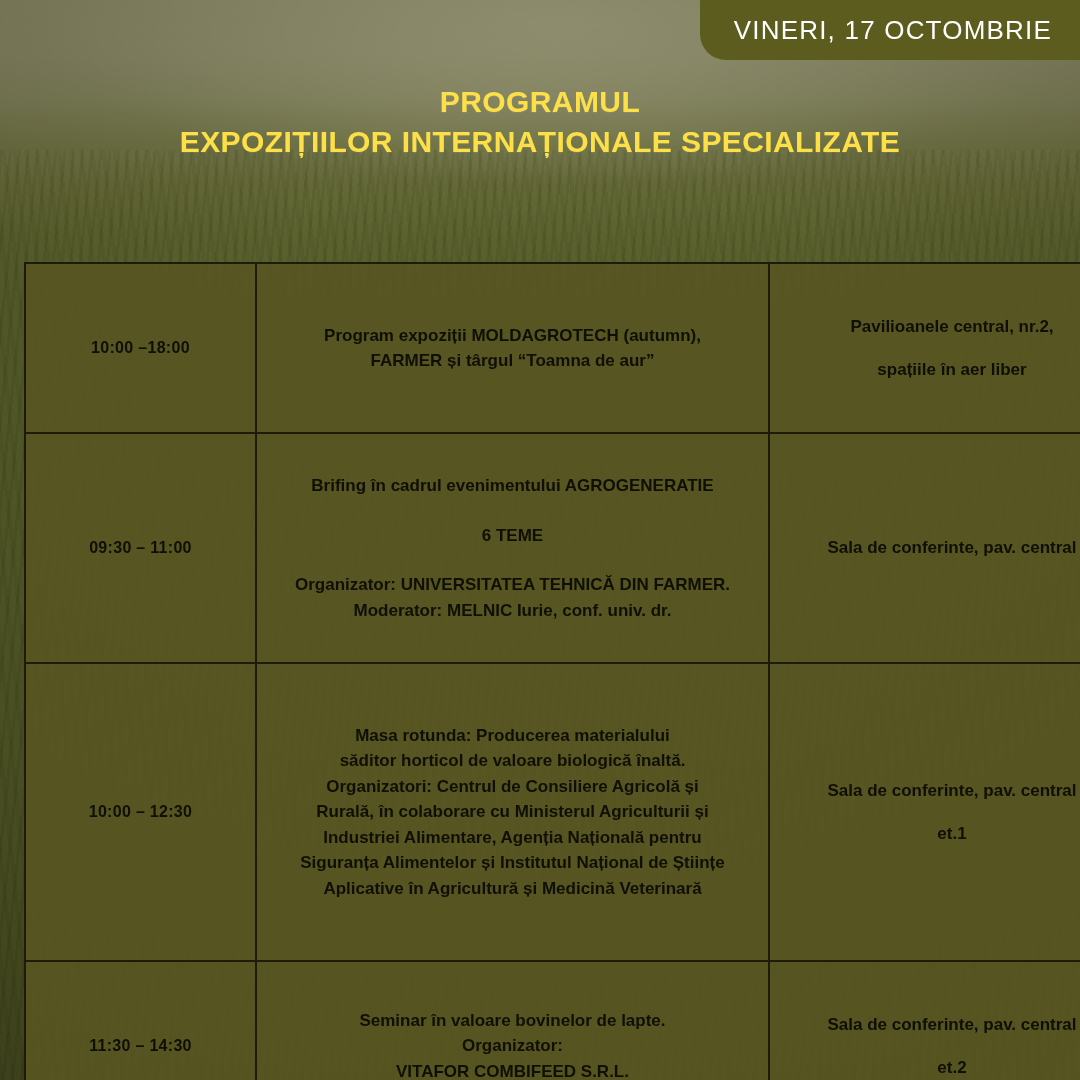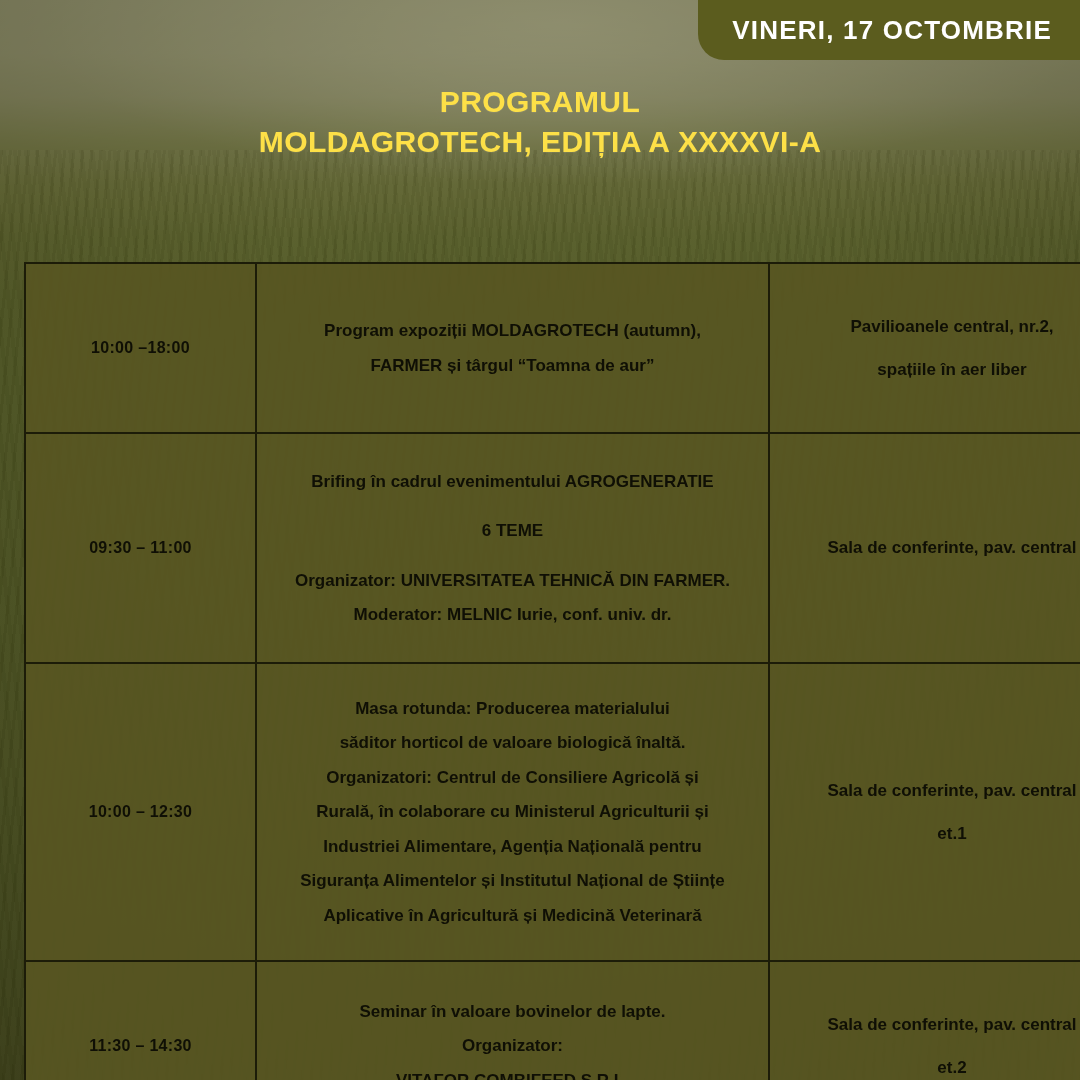--- a/index.html
+++ b/index.html
@@ -61,21 +61,21 @@
     background: rgba(74, 72, 27, 0.55);
   }
 
   
   #date-banner {
     position: absolute;
     top: 0;
     right: 0;
     background: #5b5c1e;
     color: #ffffff;
-    font-weight: bold;
+    font-weight: normal;
     font-size: 26px;
     letter-spacing: 1.2px;
     padding: 17px 28px 17px 34px;
     border-bottom-left-radius: 26px;
     text-transform: uppercase;
     line-height: 1;
     margin-left: 20px;
   }
 
   
@@ -123,21 +123,21 @@
   }
   #schedule td.desc {
     width: 487px;
     font-size: 17px;
   }
   #schedule td.place {
     width: 340px;
     font-size: 17px;
   }
   #schedule td.desc p {
-    margin: 9px;
+    margin: 0;
   }
   #schedule td.desc p.gap {
     margin-top: 24px;
   }
   #schedule tr.r1 td { height: 140px; }
   #schedule tr.r2 td { height: 200px; }
   #schedule tr.r3 td { height: 268px; }
   #schedule tr.r4 td { height: 140px; }
 </style>
 </head>
@@ -149,21 +149,21 @@
   <div class="vign"></div>
 </div>
 <div id="overlay"></div>
 
 <div id="date-banner">
   <span>VINERI, 17 OCTOMBRIE</span>
 </div>
 
 <div id="title">
   <span class="ln">PROGRAMUL</span>
-  <span class="ln">MOLDAGROTECH, EDIȚIA A XXXXVI-A</span>
+  <span class="ln">EXPOZIȚIILOR INTERNAȚIONALE SPECIALIZATE</span>
 </div>
 
 <table id="schedule">
   <tbody>
     <tr class="r1">
       <td class="time">10:00 –18:00</td>
       <td class="desc">
         <p>Program expoziții MOLDAGROTECH (autumn),</p>
         <p>FARMER și  târgul “Toamna de aur”</p>
       </td>

